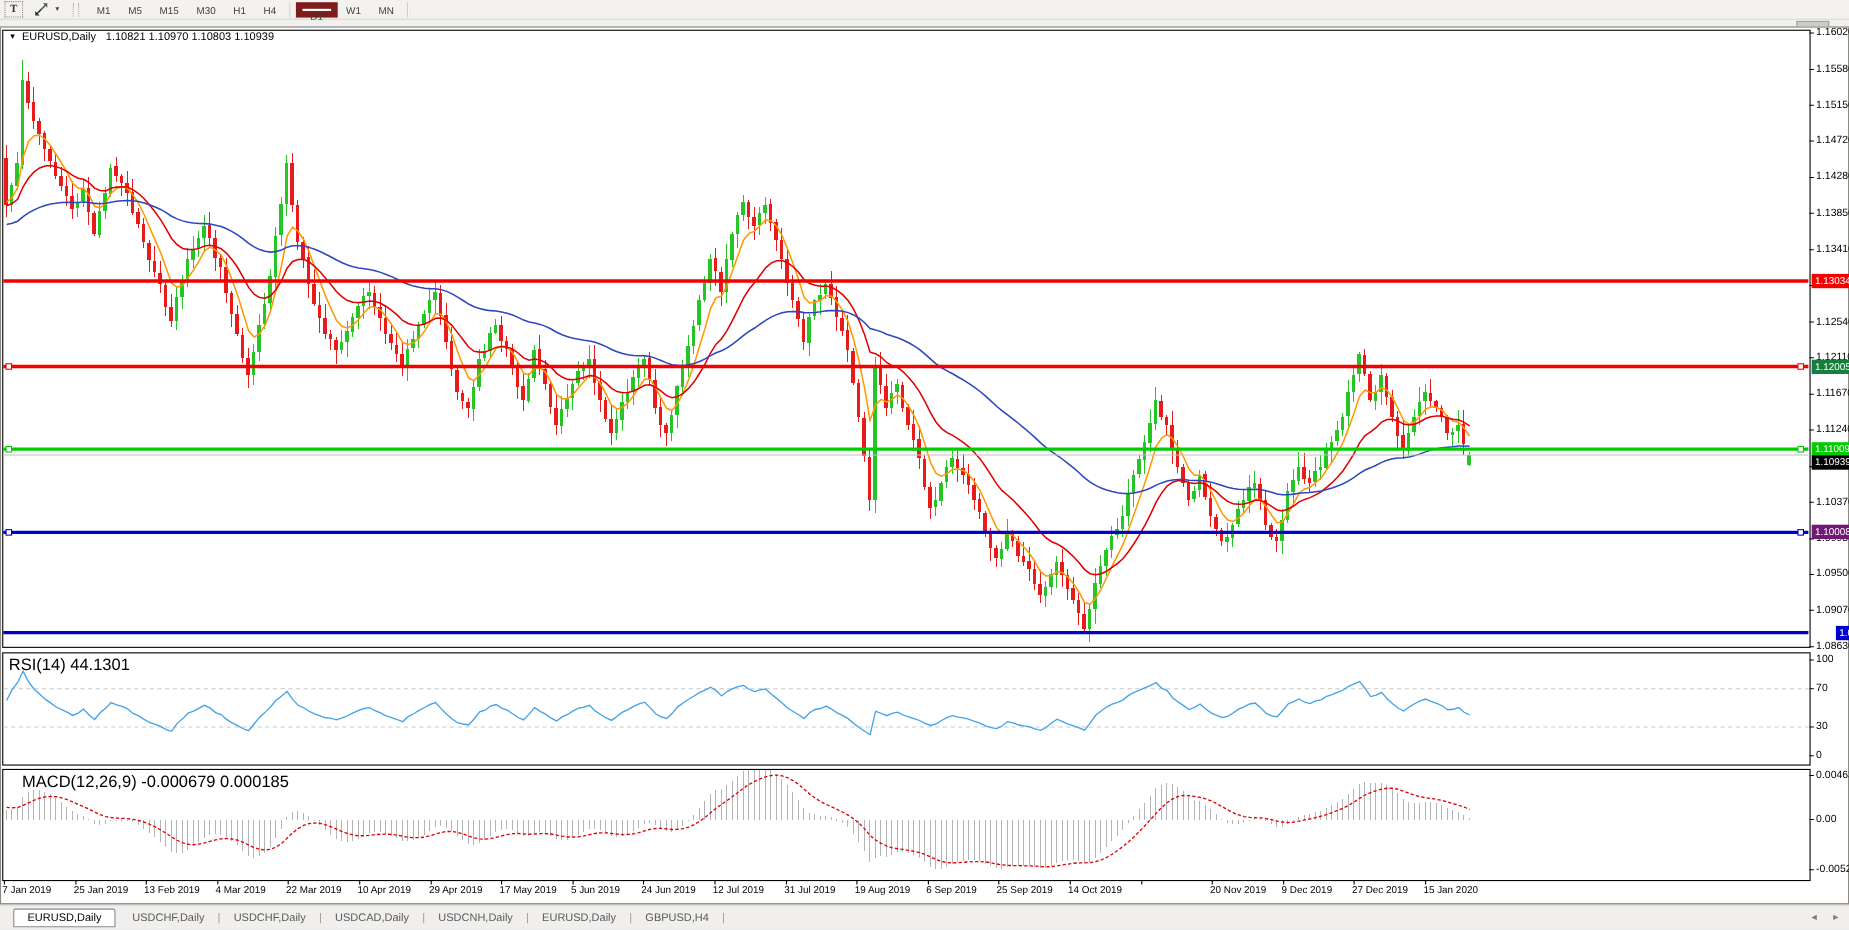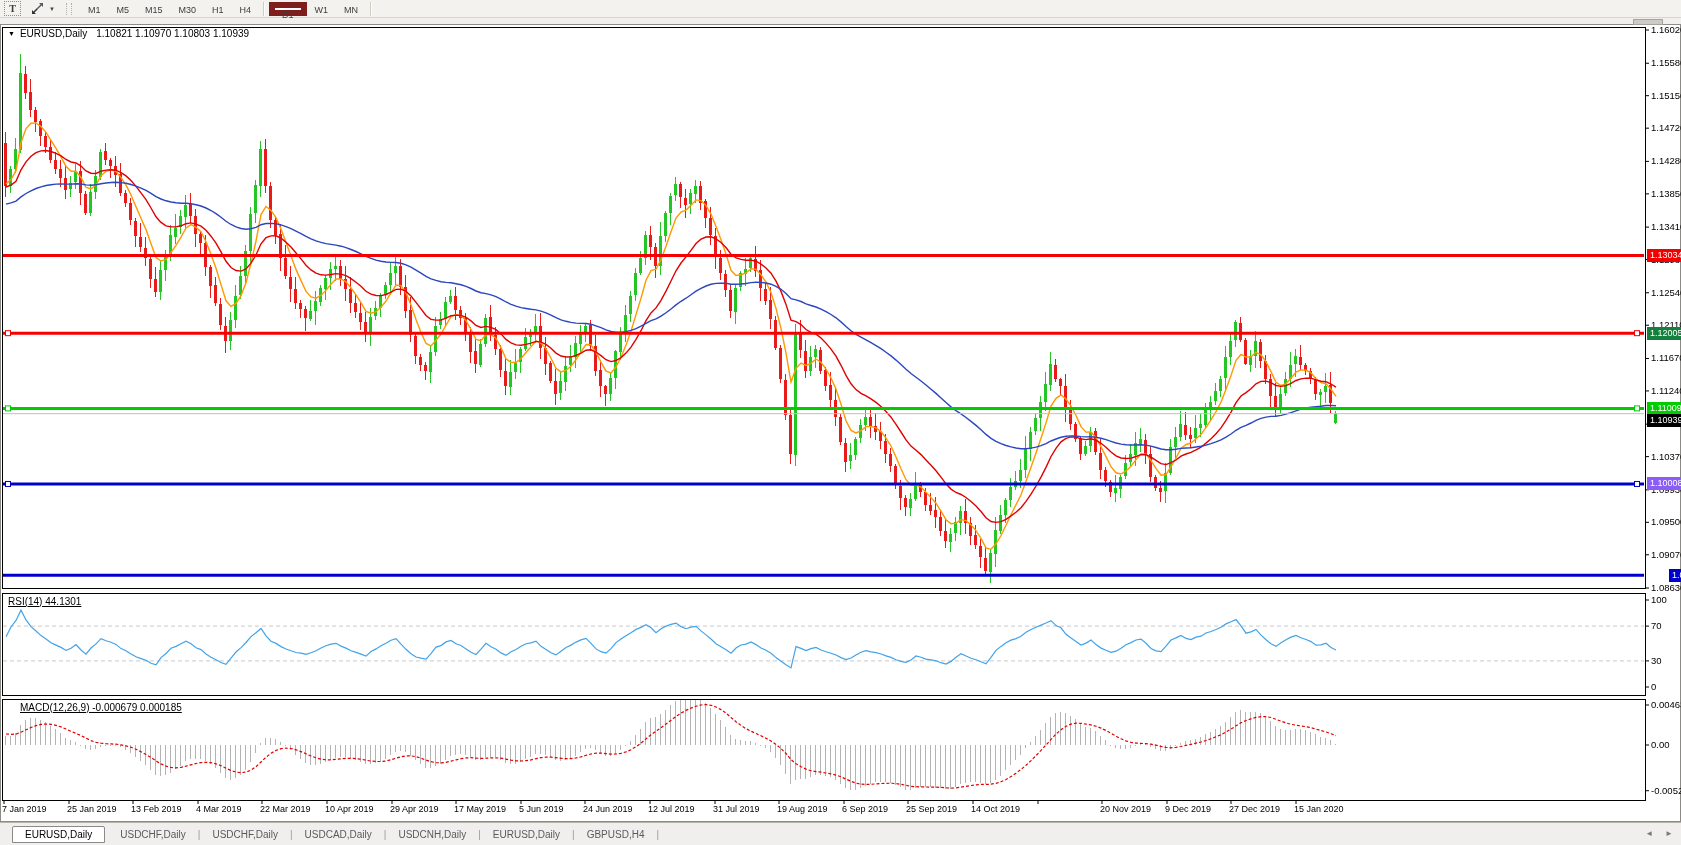--- a/index.html
+++ b/index.html
@@ -24,21 +24,21 @@
   #chart-svg{position:absolute;left:0;top:0;z-index:1;}
   .overlay{position:absolute;left:0;top:0;width:1681px;height:845px;z-index:10;}
   .ax-label{position:absolute;font-size:9.5px;color:#000;white-space:nowrap;line-height:12px;}
   .date-label{position:absolute;font-size:9px;color:#000;white-space:nowrap;line-height:11px;}
   .line-label{position:absolute;left:1647px;width:34px;height:13px;color:#fff;font-size:9px;line-height:13px;
               padding-left:3px;box-sizing:border-box;white-space:nowrap;}
   .chart-title{position:absolute;left:8px;top:28px;font-size:10px;color:#000;white-space:nowrap;}
   .chart-title .dd{font-size:7px;vertical-align:1px;}
   .chart-title .sym{margin-left:5px;}
   .chart-title .quote{margin-left:9px;}
-  .panel-label{position:absolute;font-size:10px;color:#000;white-space:nowrap;text-decoration:underline;}
+  .panel-label{position:absolute;font-size:15px;color:#000;white-space:nowrap;}
   
   .tabbar{position:absolute;left:0;top:822px;width:1681px;height:23px;background:#f0efed;
           border-top:1px solid #b7b4ac;z-index:30;display:flex;align-items:center;box-sizing:border-box;padding-left:12px;}
   .tab{font-size:10px;color:#5a5a5a;padding:2px 11px;white-space:nowrap;cursor:default;}
   .tab.active{background:#fff;color:#000;border:1px solid #8a8a8a;border-radius:2px 2px 0 0;padding:2px 12px;margin-right:4px;}
   .tab-sep{color:#9a9a9a;font-size:10px;padding:0 1px;}
   .tab-arrows{position:absolute;right:8px;top:6px;display:flex;gap:12px;}
   .tab-arrow{font-size:8px;color:#7a7a7a;cursor:default;}
 </style>
 </head>
@@ -1017,21 +1017,21 @@
         <div class="date-label" style="left: 1036px; top: 804px; margin-top: 43px;">1 Nov 2019</div>
         <div class="date-label" style="left: 1100px; top: 804px;">20 Nov 2019</div>
         <div class="date-label" style="left: 1165px; top: 804px;">9 Dec 2019</div>
         <div class="date-label" style="left: 1229px; top: 804px;">27 Dec 2019</div>
         <div class="date-label" style="left: 1294px; top: 804px;">15 Jan 2020</div>
       </div>
     <div id="line-labels">
         <div class="line-label" style="top: 248.973px; background: rgb(244, 0, 0);">1.13034</div>
         <div class="line-label" style="top: 326.673px; background: #15803d;">1.12005</div>
         <div class="line-label" style="top: 401.881px; background: rgb(0, 204, 0);">1.11009</div>
-        <div class="line-label" style="top: 477.466px; background: #8b5cf6;">1.10008</div>
+        <div class="line-label" style="top: 477.466px; background: #701a75;">1.10008</div>
         <div class="line-label" style="top: 568.682px; background: rgb(0, 0, 205); margin-left: 22px;">1.08800</div>
         <div class="line-label" style="top: 414.166px; background: rgb(0, 0, 0);">1.10939</div>
       </div>
   </div>
 
   <div class="tabbar">
     <div id="tabs-holder" style="display:flex;align-items:center;">
         <div class="tab active">EURUSD,Daily</div>
         <div class="tab">USDCHF,Daily</div>
         <div class="tab-sep">|</div>

